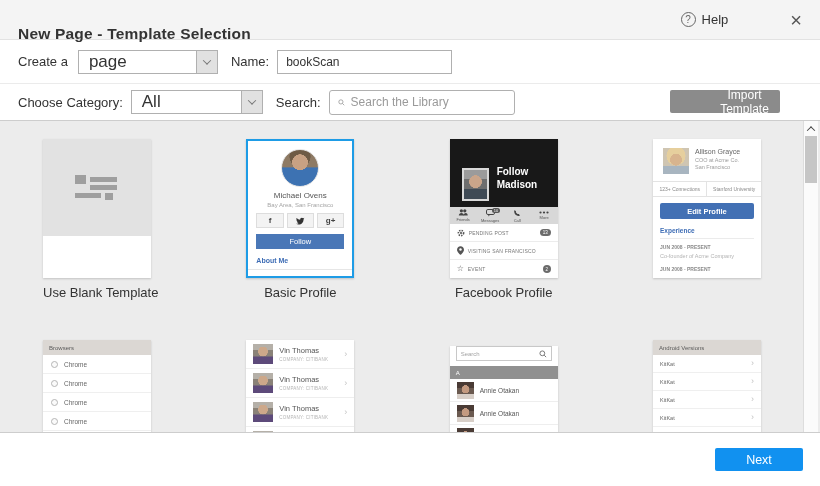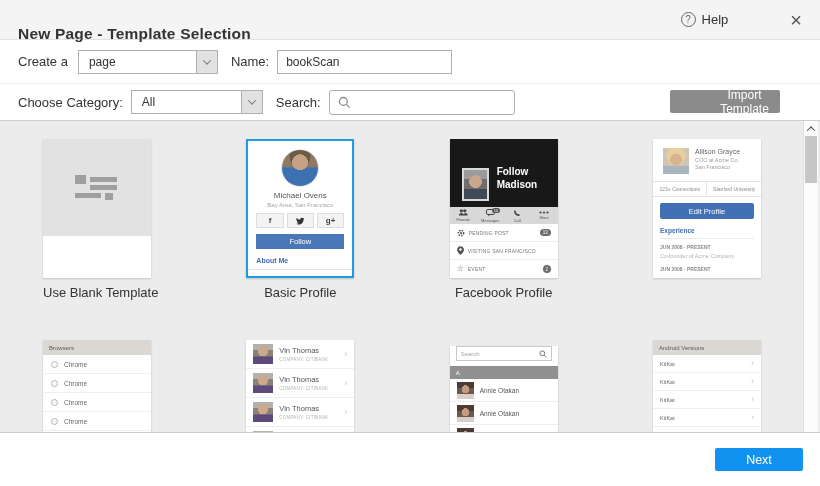--- a/index.html
+++ b/index.html
@@ -17,21 +17,21 @@
   .help-text { font-size:13px; color:#333; }
   .close-x { font-size:20px; color:#555; line-height:1; cursor:pointer; }
 
   
   .row1 { height:44px; border-bottom:1px solid #ebebeb; display:flex; align-items:center; }
   .row2 { height:36px; display:flex; align-items:center; position:relative; }
   .flabel { font-size:13px; color:#333; }
   .lbl-create { margin-left:18px; }
   .select { height:24px; border:1px solid #b0b0b0; background:#fff; display:flex;
     align-items:stretch; cursor:pointer; }
-  .select .val { font-size:12px; color:#333; padding:0 10px; display:flex; align-items:center; flex:1; }
+  .select .val { font-size:17px; color:#333; padding:0 10px; display:flex; align-items:center; flex:1; }
   .select .caretbox { width:21px; background:#e1e1e1; border-left:1px solid #b0b0b0;
     display:flex; align-items:center; justify-content:center; }
   .chev { width:6px; height:6px; border-right:1.4px solid #777; border-bottom:1.4px solid #777;
     transform:rotate(45deg) translate(-1px,-1px); }
   .sel-page { width:140px; margin-left:10px; }
   .sel-cat  { width:132px; margin-left:8px; }
   .lbl-name { margin-left:13px; }
   .inp-name { width:175px; height:24px; margin-left:8px; border:1px solid #b0b0b0;
     font-size:12px; color:#333; padding:8px 8px; outline:none;
     font-family:"Liberation Sans","DejaVu Sans",sans-serif; }
@@ -119,21 +119,21 @@
       radial-gradient(circle at 50% 30%, #e6cf9d 0 42%, rgba(0,0,0,0) 43%),
       linear-gradient(180deg,#cfc5b2 0 70%, #a8b5c0 71%); }
   .li-id { margin-left:6px; }
   .li-name { font-size:7px; color:#666; }
   .li-sub { font-size:5.5px; color:#9c9c9c; margin-top:1.5px; }
   .li-conn { display:flex; margin-top:7px; border-top:1px solid #e3e3e3;
     border-bottom:1px solid #e3e3e3; }
   .li-conn div { flex:1; font-size:5px; color:#8a8a8a; text-align:center; padding:4px 1px; }
   .li-conn div:first-child { border-right:1px solid #e3e3e3; }
   .li-edit { margin:6px 7px 0; height:16px; background:#4270b4; border-radius:2px;
-    color:#fff; font-size:7.5px; font-weight:normal; display:flex; align-items:center;
+    color:#fff; font-size:7.5px; font-weight:bold; display:flex; align-items:center;
     justify-content:center; cursor:pointer; }
   .li-sect { margin:8px 7px 0; font-size:6.5px; font-weight:bold; color:#3e6db5;
     padding-bottom:4px; border-bottom:1px solid #ebebeb; }
   .li-date { margin:5px 7px 0; font-size:5px; font-weight:bold; color:#8a8a8a; }
   .li-role { margin:3px 7px 0; font-size:5.5px; color:#b3b3b3; }
 
   
   .lh { height:15px; background:#dbd7d3; display:flex; align-items:center;
     padding-left:6px; font-size:6px; color:#5a5a5a; }
   .mrow { height:19px; display:flex; align-items:center; padding:0 8px;
@@ -219,20 +219,21 @@
     <span class="caretbox">
         <span class="chev"></span>
       </span>
   </div>
   <span class="flabel lbl-search">Search:</span>
   <div class="searchbox">
     <svg width="13" height="13" viewBox="0 0 13 13">
       <circle cx="5.4" cy="5.4" r="3.9" fill="none" stroke="#8a8a8a" stroke-width="1.3"></circle>
       <line x1="8.4" y1="8.4" x2="11.6" y2="11.6" stroke="#8a8a8a" stroke-width="1.3"></line>
     </svg>
+    <input placeholder="Search the Library" style="">
   </div>
   <button class="import-btn">Import Template</button>
 </div>
 
 <div class="grid">
 
   <div class="cards-row r1">
 
     <div class="tcol">
       <div class="card h1">

